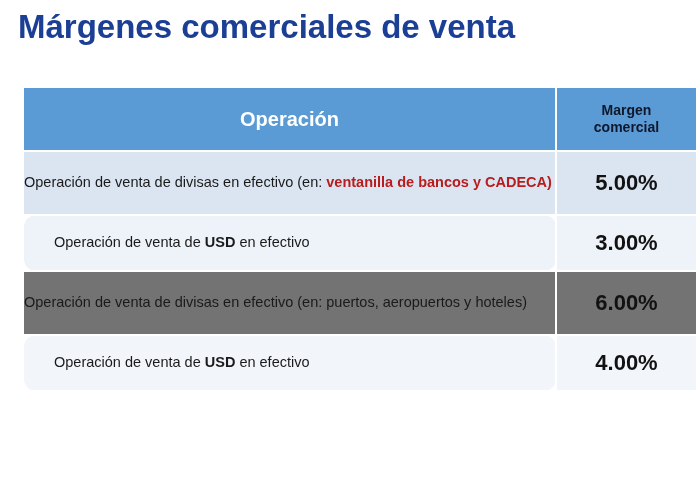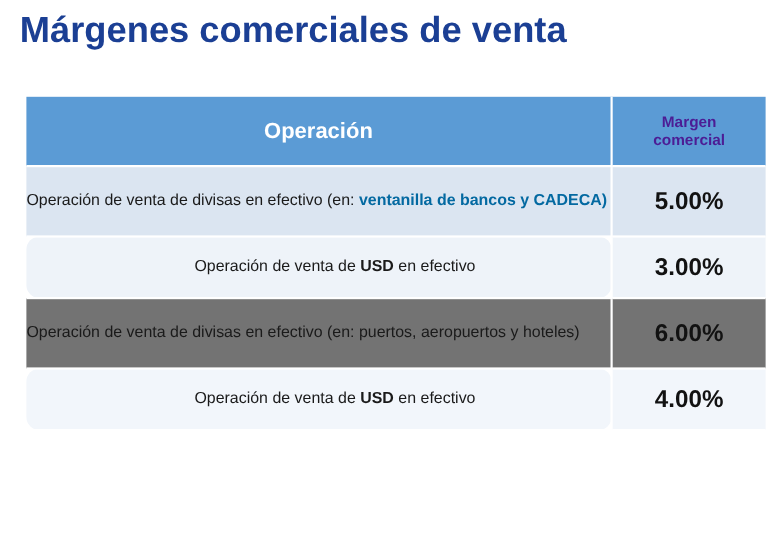--- a/index.html
+++ b/index.html
@@ -51,57 +51,56 @@
     font-size: 20px;
     font-weight: bold;
     text-align: center;
     height: 62px;
     vertical-align: middle;
     border-bottom: 2px solid #ffffff;
     border-right: 2px solid #ffffff;
   }
   th.head-margin {
     background: #5b9bd5;
-    color: #4c1d95;
+    color: #0f172a;
     font-size: 14px;
     font-weight: bold;
     text-align: center;
     height: 62px;
     vertical-align: middle;
     line-height: 1.25;
     border-bottom: 2px solid #ffffff;
   }
   td.op-cell {
     font-size: 14.5px;
     color: #1a1a1a;
     vertical-align: middle;
     padding: 8px 14px 8px 14px;
     line-height: 1.45;
     border-right: 2px solid #ffffff;
     border-bottom: 2px solid #ffffff;
   }
   td.op-cell.indent {
-    text-align: center;
     padding-left: 30px;
     border-radius: 12px;
   }
   td.val-cell {
     font-size: 22px;
     font-weight: bold;
     color: #121212;
     text-align: center;
     vertical-align: middle;
     border-bottom: 2px solid #ffffff;
   }
   tr.band-a td { background: #dbe5f1; }
   tr.band-b td { background: #eef3f9; }
   tr.band-c td { background: #737373; }
   tr.band-d td { background: #f2f6fb; }
   .hl-blue {
-    color: #0369a1;
+    color: #b91c1c;
     font-weight: bold;
   }
   .bold-inline { font-weight: bold; }
   .row-h1 { height: 64px; }
   .row-h2 { height: 56px; }
 </style>
 </head>
 <body>
 
 <div class="page">

